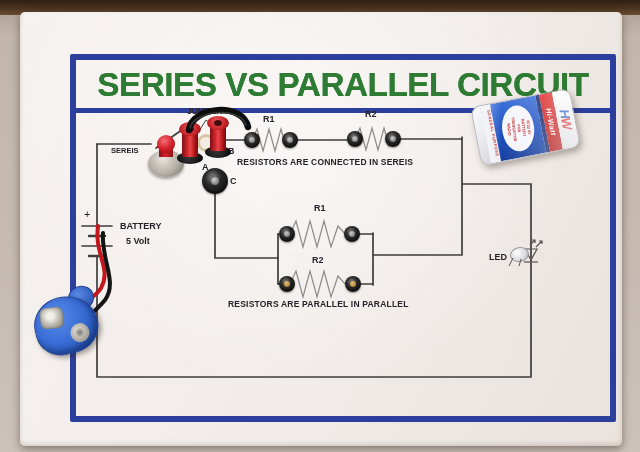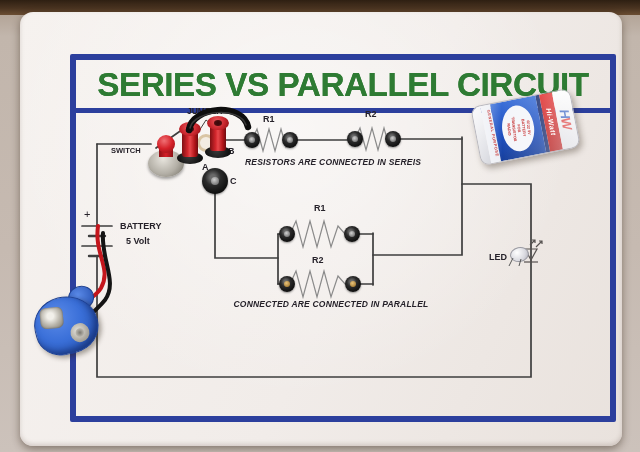--- a/index.html
+++ b/index.html
@@ -3,36 +3,36 @@
 <meta charset="utf-8">
 <style>
   html,body{margin:0;padding:0;}
   body{
     width:640px;height:452px;overflow:hidden;position:relative;
     background:linear-gradient(180deg,#a9998a 0%,#c2b6ac 8%,#c6bab1 55%,#ccc2bb 100%);
     font-family:"Liberation Sans", sans-serif;
   }
   #top-strip{position:absolute;left:0;top:0;width:640px;height:15px;
     background:linear-gradient(180deg,#2e1f12,#4a3421 55%,#6b4e33);}
-  #board{position:absolute;left:20px;top:12px;width:602px;height:434px;border-radius:13px;
+  #board{position:absolute;left:20px;top:12px;width:602px;height:434px;border-radius:5px;
     background:
       radial-gradient(ellipse at 45% 28%, rgba(255,255,255,.55), rgba(255,255,255,0) 60%),
       linear-gradient(115deg,#f6f2ef 0%,#f1ece9 55%,#e9e2dd 100%);
     box-shadow:0 3px 8px rgba(40,25,10,.45), inset 0 -2px 4px rgba(120,100,90,.25);}
   #frame{position:absolute;left:50px;top:42px;width:534px;height:356px;
     border:6px solid #2c3f9d;border-radius:2px;}
   #title-divider{position:absolute;left:56px;top:96px;width:534px;height:5px;background:#2c3f9d;}
   #title{position:absolute;left:56px;top:48px;width:534px;height:48px;
     display:flex;align-items:center;justify-content:center;
     font-size:34px;font-weight:bold;color:#2e7b33;letter-spacing:-.5px;
     transform:scaleX(.98);text-shadow:0 0 .5px #2e7b33;}
   svg.layer{position:absolute;left:0;top:0;width:640px;height:452px;}
   #wires{z-index:1;} #overwires{z-index:4;}
   .lbl{position:absolute;color:#26222a;font-weight:bold;z-index:2;white-space:nowrap;}
-  .cap{text-align:center;letter-spacing:.2px;font-style:italic;}
+  .cap{letter-spacing:.2px;}
   
   .term{position:absolute;width:16px;height:16px;border-radius:50%;z-index:3;
     background:radial-gradient(circle at 42% 36%, #6a6a6a 0 12%, #2b2b2b 35%, #0d0d0d 75%, #000 100%);
     box-shadow:0 1px 2px rgba(0,0,0,.4);}
   .term::after{content:"";position:absolute;left:5px;top:5px;width:6px;height:6px;border-radius:50%;
     background:radial-gradient(circle at 40% 35%, #cfcfcf, #7c7c7c 70%);}
   .term.brass::after{background:radial-gradient(circle at 40% 35%, #e7c27a, #a97f35 75%);}
   .bigterm{width:26px;height:26px;}
   .bigterm::after{left:9px;top:9px;width:8px;height:8px;}
   
@@ -138,31 +138,31 @@
     <polygon points="525,249 537,249 531,260"></polygon>
     <path d="M 524 262 H 538"></path>
     <path d="M 536 247 L 542 241 M 539 241 L 542 241 L 542 244"></path>
     <path d="M 530 245 L 535 240 M 532 240 L 535 240 L 535 243"></path>
   </g>
   <g fill="none" stroke="#44403e" stroke-width="1">
     <path d="M 199 131 L 206 120 L 215 127"></path>
   </g>
 </svg>
 
-<div class="lbl" style="left:111px;top:146px;font-size:7.5px;">SWITCH</div>
+<div class="lbl" style="left:111px;top:146px;font-size:7.5px;">SEREIS</div>
 <div class="lbl" style="left:187px;top:106px;font-size:8.5px;">JUMPER</div>
 <div class="lbl" style="left:202px;top:162px;font-size:9px;">A</div>
 <div class="lbl" style="left:228px;top:146px;font-size:9px;">B</div>
 <div class="lbl" style="left:230px;top:176px;font-size:9px;">C</div>
 <div class="lbl" style="left:263px;top:114px;font-size:9px;">R1</div>
 <div class="lbl" style="left:365px;top:109px;font-size:9px;">R2</div>
 <div class="lbl cap" style="left:237px;top:157px;width:192px;font-size:8.5px;">RESISTORS ARE CONNECTED IN SEREIS</div>
 <div class="lbl" style="left:314px;top:203px;font-size:9px;">R1</div>
 <div class="lbl" style="left:312px;top:255px;font-size:9px;">R2</div>
-<div class="lbl cap" style="left:228px;top:299px;width:206px;font-size:8.5px;">CONNECTED ARE CONNECTED IN PARALLEL</div>
+<div class="lbl cap" style="left:228px;top:299px;width:206px;font-size:8.5px;">RESISTORS ARE PARALLEL IN PARALLEL</div>
 <div class="lbl" style="left:84px;top:208px;font-size:11px;font-weight:normal;">+</div>
 <div class="lbl" style="left:120px;top:221px;font-size:9px;">BATTERY</div>
 <div class="lbl" style="left:126px;top:236px;font-size:9px;">5 Volt</div>
 <div class="lbl" style="left:489px;top:252px;font-size:9px;">LED</div>
 
 <div id="switch">
   <div class="sw-base"></div>
   <div class="sw-neck"></div>
   <div class="sw-btn"></div>
 </div>

